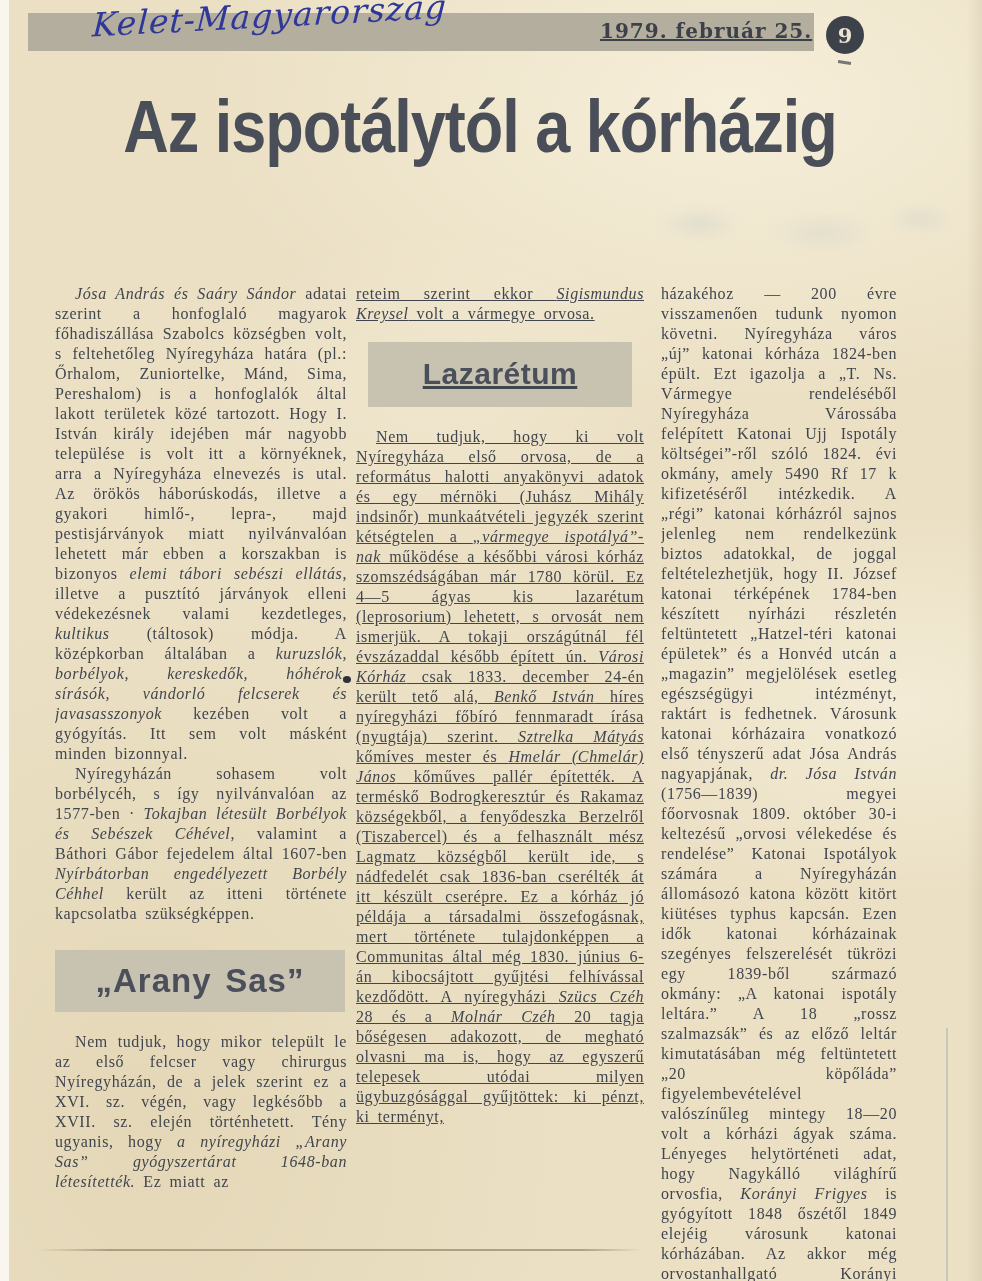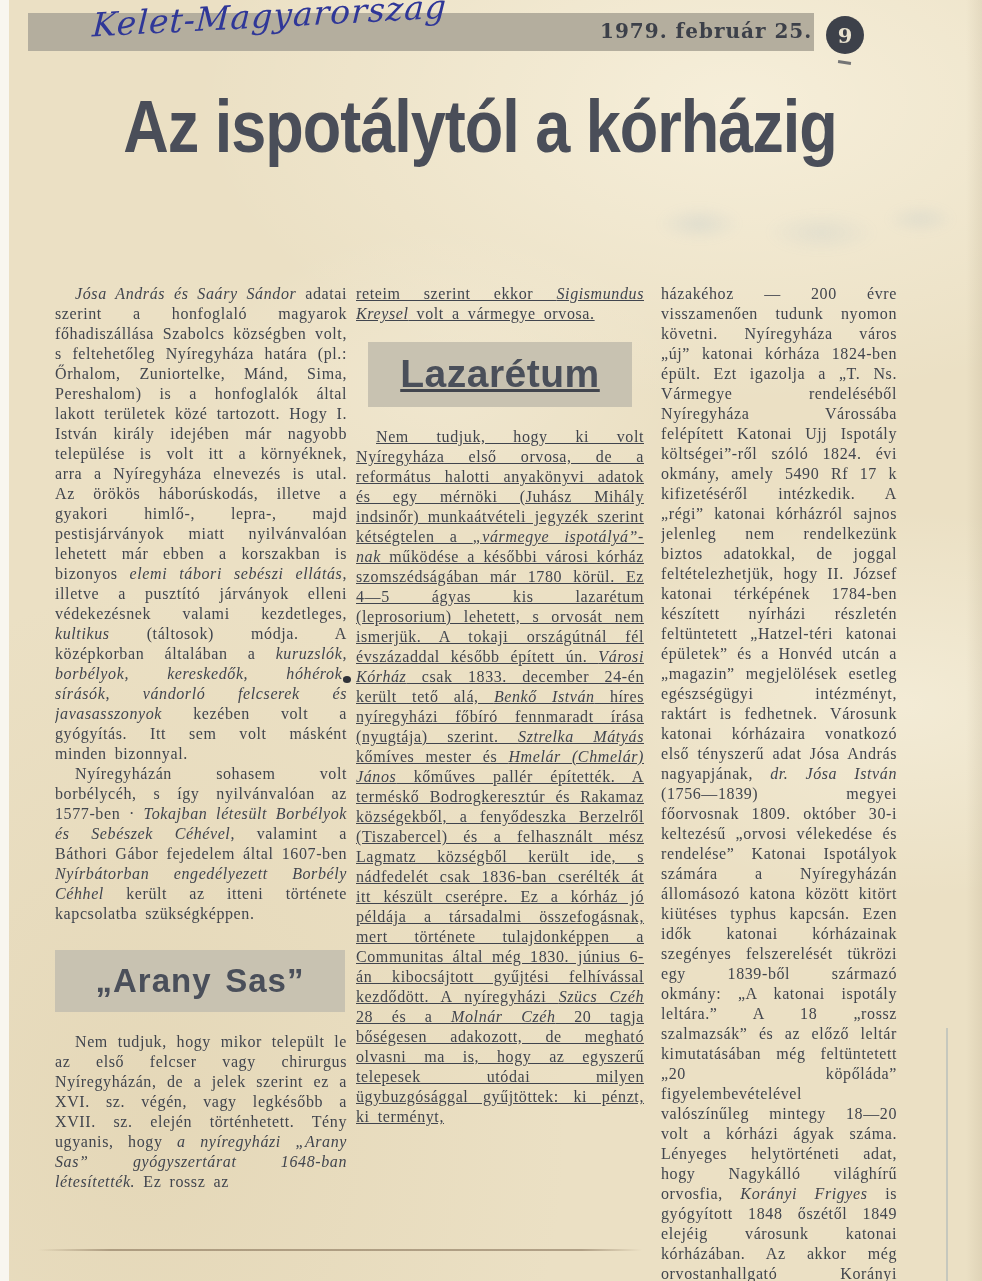--- a/index.html
+++ b/index.html
@@ -20,21 +20,21 @@
   .header-band{position:absolute;left:28px;top:13px;width:786px;height:38px;background:#b4ae9e;}
   .handwriting{
     position:absolute;left:92px;top:-4px;width:360px;z-index:3;
     font-family:"DejaVu Serif", serif;font-style:italic;
     font-size:33px;color:#2f3798;transform:rotate(-3deg) skewX(-6deg);
     letter-spacing:1px;white-space:nowrap;
   }
   .issue-date{
     position:absolute;left:600px;top:19px;width:196px;text-align:center;z-index:2;
     font-family:"DejaVu Serif", serif;font-weight:bold;font-size:20px;
-    color:#3c4049;letter-spacing:1px;white-space:nowrap;
+    color:#3c4049;letter-spacing:1px;white-space:nowrap;text-decoration:underline;
   }
   .page-badge{
     position:absolute;left:826px;top:16px;width:38px;height:38px;border-radius:50%;
     background:#3d414a;color:#eae3cf;display:flex;align-items:center;justify-content:center;
     font-family:"DejaVu Serif", serif;font-weight:bold;font-size:21px;z-index:2;
   }
   .badge-tick{position:absolute;left:838px;top:61px;width:13px;height:3px;background:#4a4e56;
     transform:rotate(8deg);opacity:.75;}
   .headline{
     position:absolute;top:84px;left:40px;width:880px;margin:0;text-align:center;
@@ -67,21 +67,21 @@
   .col-2{width:288px;margin-right:17px;text-decoration:underline;}
   .col-3{width:236px;}
   .p{margin:0;text-indent:20px;}
   .p.cont{text-indent:0;}
   .it{font-style:italic;}
   .subhead-box{
     background:#c8c2b1;text-align:center;text-indent:0;
     font-family:"Liberation Sans", sans-serif;font-weight:bold;color:#4a4f5a;
   }
   .subhead-arany{margin:26px 2px 20px 0;padding:21px 0;font-size:33px;letter-spacing:1px;}
-  .subhead-lazaretum{margin:18px 12px 20px;padding:13px 4px 15px;font-size:39px;line-height:37px;letter-spacing:.5px;}
+  .subhead-lazaretum{margin:18px 12px 20px;padding:13px 4px 15px;font-size:30px;line-height:37px;letter-spacing:.5px;}
   .crease-h{position:absolute;left:38px;top:1249px;width:604px;height:2px;
     background:linear-gradient(to right, transparent, rgba(105,82,58,.45) 12%, rgba(105,82,58,.45) 90%, transparent);}
   .crease-v{position:absolute;left:946px;top:1028px;width:2px;height:253px;background:rgba(120,150,175,.32);}
   .ink-spot{position:absolute;left:343px;top:676px;width:8px;height:7px;border-radius:50%;
     background:#2e3138;filter:blur(.6px);}
 </style>
 </head>
 <body>
 
 <div class="paper">
@@ -101,21 +101,21 @@
 
 
   <div class="ghost"></div>
 
   <div class="columns">
 
     <div class="col col-1">
       <p class="p"><span class="it">Jósa András és Saáry Sándor</span><span> adatai szerint a honfoglaló magyarok főhadiszállása Szabolcs községben volt, s feltehetőleg Nyíregyháza határa (pl.: Őrhalom, Zuniortelke, Mánd, Sima, Pereshalom) is a honfoglalók által lakott területek közé tartozott. Hogy I. István király idejében már nagyobb települése is volt itt a környéknek, arra a Nyíregyháza elnevezés is utal. Az örökös háborúskodás, illetve a gyakori himlő-, lepra-, majd pestisjárványok miatt nyilvánvalóan lehetett már ebben a korszakban is bizonyos </span><span class="it">elemi tábori sebészi ellátás</span><span>, illetve a pusztító járványok elleni védekezésnek valami kezdetleges, </span><span class="it">kultikus</span><span> (táltosok) módja. A középkorban általában a </span><span class="it">kuruzslók, borbélyok, kereskedők, hóhérok, sírásók, vándorló felcserek és javasasszonyok</span><span> kezében volt a gyógyítás. Itt sem volt másként minden bizonnyal.</span></p>
       <p class="p"><span>Nyíregyházán sohasem volt borbélycéh, s így nyilvánvalóan az 1577-ben · </span><span class="it">Tokajban létesült Borbélyok és Sebészek Céhével</span><span>, valamint a Báthori Gábor fejedelem által 1607-ben </span><span class="it">Nyírbátorban engedélyezett Borbély Céhhel</span><span> került az itteni története kapcsolatba szükségképpen.</span></p>
       <div class="subhead-box subhead-arany">„Arany Sas”</div>
-      <p class="p"><span>Nem tudjuk, hogy mikor települt le az első felcser vagy chirurgus Nyíregyházán, de a jelek szerint ez a XVI. sz. végén, vagy legkésőbb a XVII. sz. elején történhetett. Tény ugyanis, hogy </span><span class="it">a nyíregyházi „Arany Sas” gyógyszertárat 1648-ban létesítették.</span><span> Ez rossz az</span></p>
+      <p class="p"><span>Nem tudjuk, hogy mikor települt le az első felcser vagy chirurgus Nyíregyházán, de a jelek szerint ez a XVI. sz. végén, vagy legkésőbb a XVII. sz. elején történhetett. Tény ugyanis, hogy </span><span class="it">a nyíregyházi „Arany Sas” gyógyszertárat 1648-ban létesítették.</span><span> Ez miatt az</span></p>
     </div>
 
     <div class="col col-2">
       <p class="p cont"><span>reteim szerint ekkor </span><span class="it">Sigismundus Kreysel</span><span> volt a vármegye orvosa.</span></p>
       <div class="subhead-box subhead-lazaretum">
         <div>Lazarétum</div>
       </div>
       <p class="p"><span>Nem tudjuk, hogy ki volt Nyíregyháza első orvosa, de a református halotti anyakönyvi adatok és egy mérnöki (Juhász Mihály indsinőr) munkaátvételi jegyzék szerint kétségtelen a </span><span class="it">„vármegye ispotályá”-nak</span><span> működése a későbbi városi kórház szomszédságában már 1780 körül. Ez 4—5 ágyas kis lazarétum (leprosorium) lehetett, s orvosát nem ismerjük. A tokaji országútnál fél évszázaddal később épített ún. </span><span class="it">Városi Kórház</span><span> csak 1833. december 24-én került tető alá, </span><span class="it">Benkő István</span><span> híres nyíregyházi főbíró fennmaradt írása (nyugtája) szerint. </span><span class="it">Sztrelka Mátyás</span><span> kőmíves mester és </span><span class="it">Hmelár (Chmelár) János</span><span> kőműves pallér építették. A terméskő Bodrogkeresztúr és Rakamaz községekből, a fenyődeszka Berzelről (Tiszabercel) és a felhasznált mész Lagmatz községből került ide, s nádfedelét csak 1836-ban cserélték át itt készült cserépre. Ez a kórház jó példája a társadalmi összefogásnak, mert története tulajdonképpen a Communitas által még 1830. június 6-án kibocsájtott gyűjtési felhívással kezdődött. A nyíregyházi </span><span class="it">Szücs Czéh</span><span> 28 és a </span><span class="it">Molnár Czéh</span><span> 20 tagja bőségesen adakozott, de megható olvasni ma is, hogy az egyszerű telepesek utódai milyen ügybuzgósággal gyűjtöttek: ki pénzt, ki terményt,</span></p>
     </div>
 

